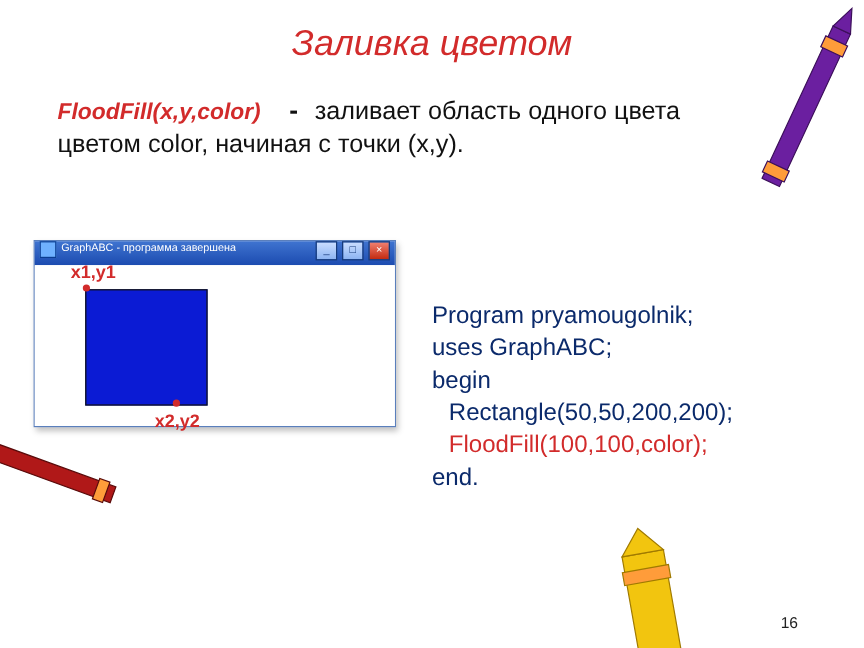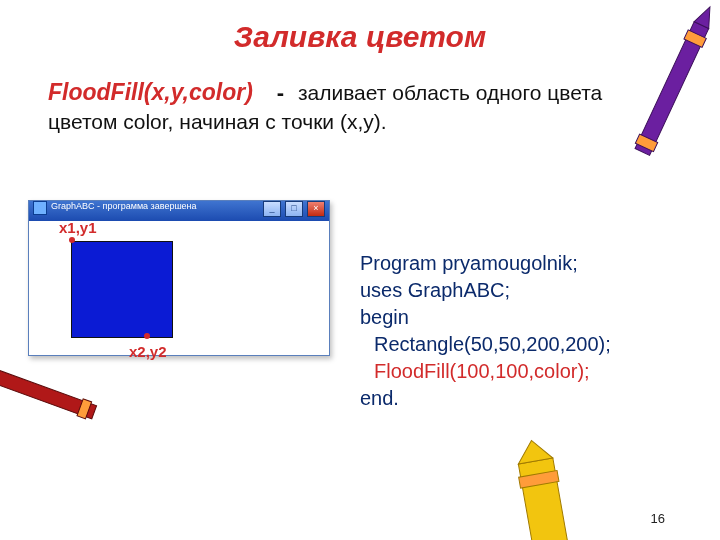--- a/index.html
+++ b/index.html
@@ -16,38 +16,38 @@
     width: 100%;
     height: 100%;
   }
   .title {
     position: absolute;
     top: 20px;
     left: 0;
     width: 100%;
     text-align: center;
     font-size: 30px;
-    font-weight: 700;
+    font-weight: 400;
     font-style: italic;
     color: #d22b2b;
   }
   .intro {
     position: absolute;
     top: 78px;
     left: 48px;
     width: 560px;
     font-size: 21px;
     line-height: 1.3;
     color: #111;
   }
   .fn {
     color: #d22b2b;
     font-weight: 700;
     font-style: italic;
-    font-size: 23px;
+    font-size: 19px;
   }
   .desc-dash {
     color: #111;
     font-size: 22px;
     font-weight: 700;
     padding: 0 8px 0 18px;
   }
   .desc {
     color: #111;
     font-size: 21px;

